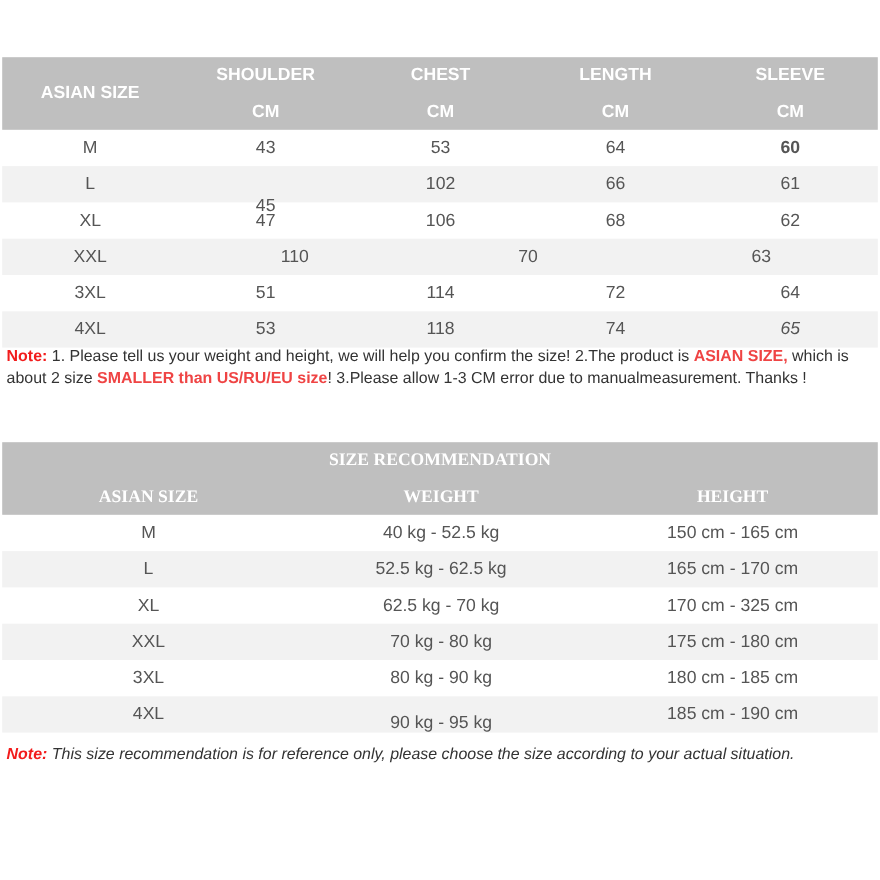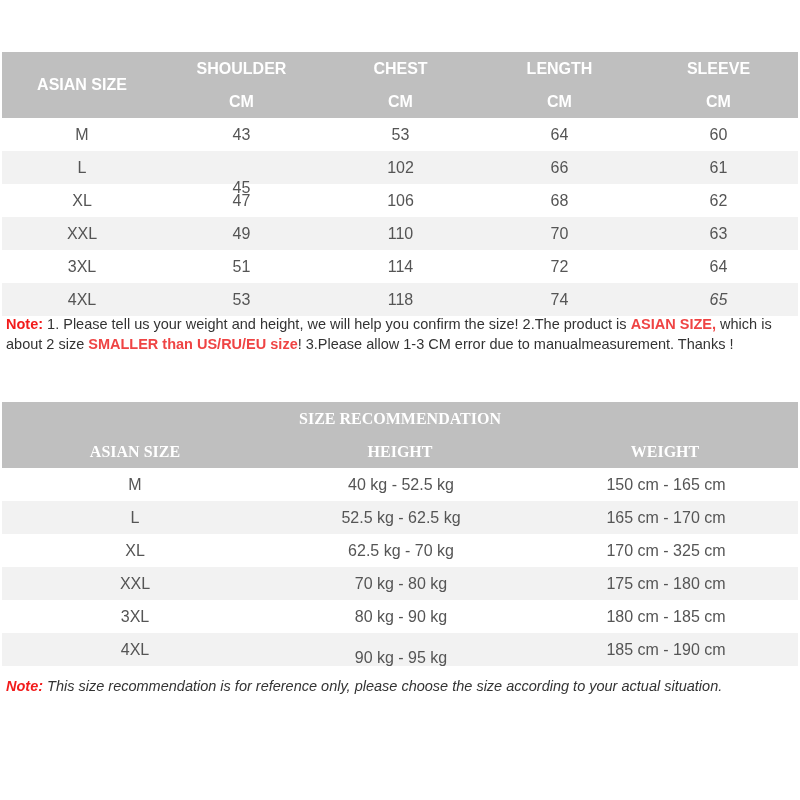--- a/index.html
+++ b/index.html
@@ -38,39 +38,38 @@
           <div style="height:33px;line-height:33px;">CM</div>
         </div>
     </div>
   </div>
   <div id="sc-rows">
       <div class="row">
         <div style="width: 160px;">M</div>
         <div style="flex: 1 1 0%;">43</div>
         <div style="flex: 1 1 0%;">53</div>
         <div style="flex: 1 1 0%;">64</div>
-        <div style="flex: 1 1 0%;">60</div>
+        <div style="flex: 1 1 0%; font-weight: bold;">60</div>
       </div>
       <div class="row alt">
         <div style="width: 160px;">L</div>
         <div style="flex: 1 1 0%; margin-top: 41px;">45</div>
         <div style="flex: 1 1 0%;">102</div>
         <div style="flex: 1 1 0%;">66</div>
         <div style="flex: 1 1 0%;">61</div>
       </div>
       <div class="row">
         <div style="width: 160px;">XL</div>
         <div style="flex: 1 1 0%;">47</div>
         <div style="flex: 1 1 0%;">106</div>
         <div style="flex: 1 1 0%;">68</div>
         <div style="flex: 1 1 0%;">62</div>
       </div>
       <div class="row alt">
         <div style="width: 160px;">XXL</div>
-        <div style="flex: 1 1 0%;">49</div>
         <div style="flex: 1 1 0%;">110</div>
         <div style="flex: 1 1 0%;">70</div>
         <div style="flex: 1 1 0%;">63</div>
       </div>
       <div class="row">
         <div style="width: 160px;">3XL</div>
         <div style="flex: 1 1 0%;">51</div>
         <div style="flex: 1 1 0%;">114</div>
         <div style="flex: 1 1 0%;">72</div>
         <div style="flex: 1 1 0%;">64</div>
@@ -87,22 +86,22 @@
 
 <div class="note" style="top:314px;">
   <span class="redplain" style="font-weight:bold;">Note:</span><span> 1. Please tell us your weight and height, we will help you confirm the size!  2.The product is </span><span class="red">ASIAN SIZE,</span><span> which is about 2 size </span><span class="red">SMALLER than US/RU/EU size</span><span>!  3.Please allow 1-3 CM error due to manualmeasurement.  Thanks !</span>
 </div>
 
 <div class="tbl" style="top:402px;">
   <div class="hdr" style="height:66px;font-family:Liberation Serif, serif;">
     <div style="height:33px;line-height:33px;text-align:center;font-size:16px;">SIZE RECOMMENDATION</div>
     <div class="hrow" style="height:33px;">
       <div style="width:266px;">ASIAN SIZE</div>
+      <div style="width:266px;">WEIGHT</div>
       <div style="width:264px;">HEIGHT</div>
-      <div style="width:266px;">WEIGHT</div>
     </div>
   </div>
   <div id="rec-rows">
       <div class="row">
         <div style="width: 266px;">M</div>
         <div style="width: 266px;">40 kg - 52.5 kg</div>
         <div style="width: 264px;">150 cm - 165 cm</div>
       </div>
       <div class="row alt">
         <div style="width: 266px;">L</div>

